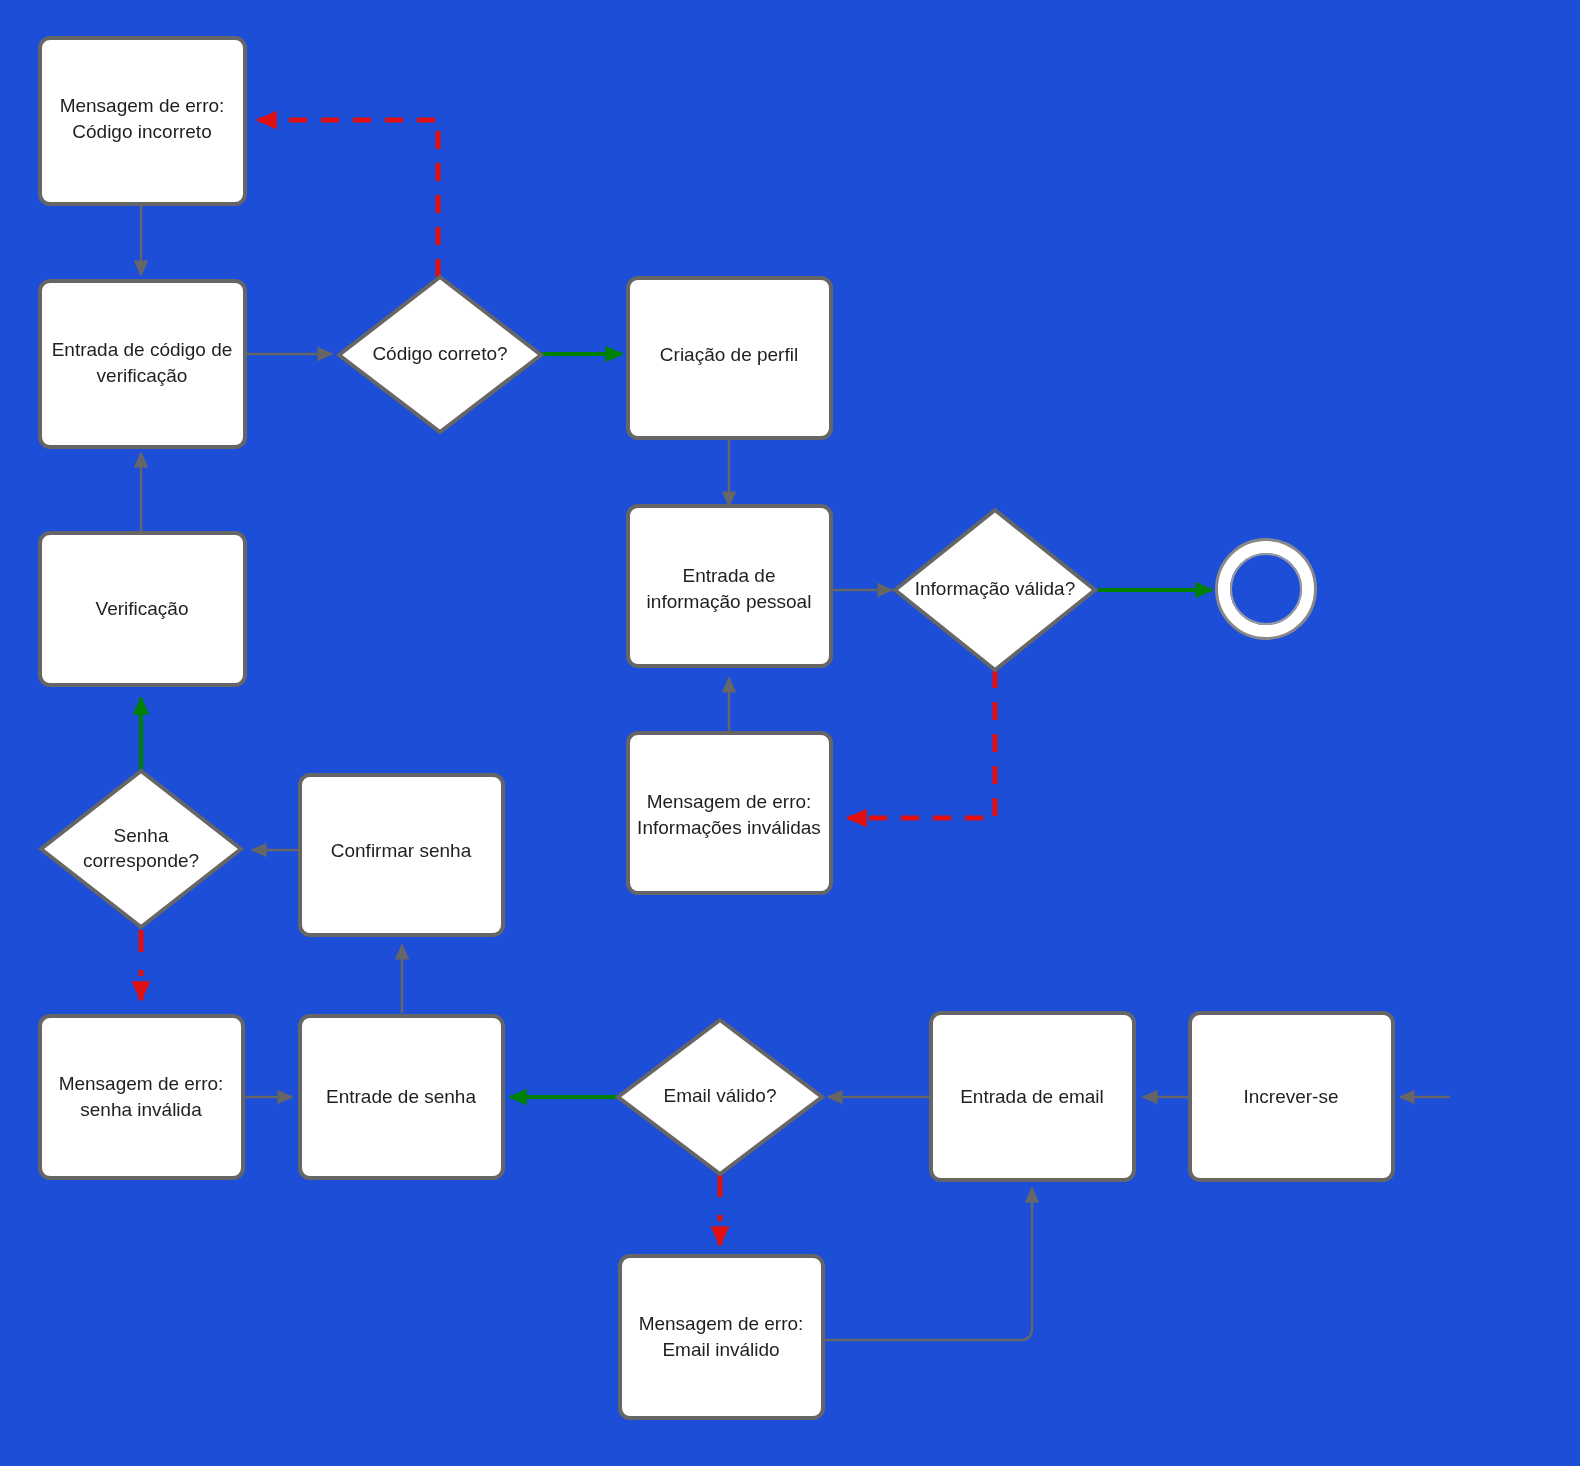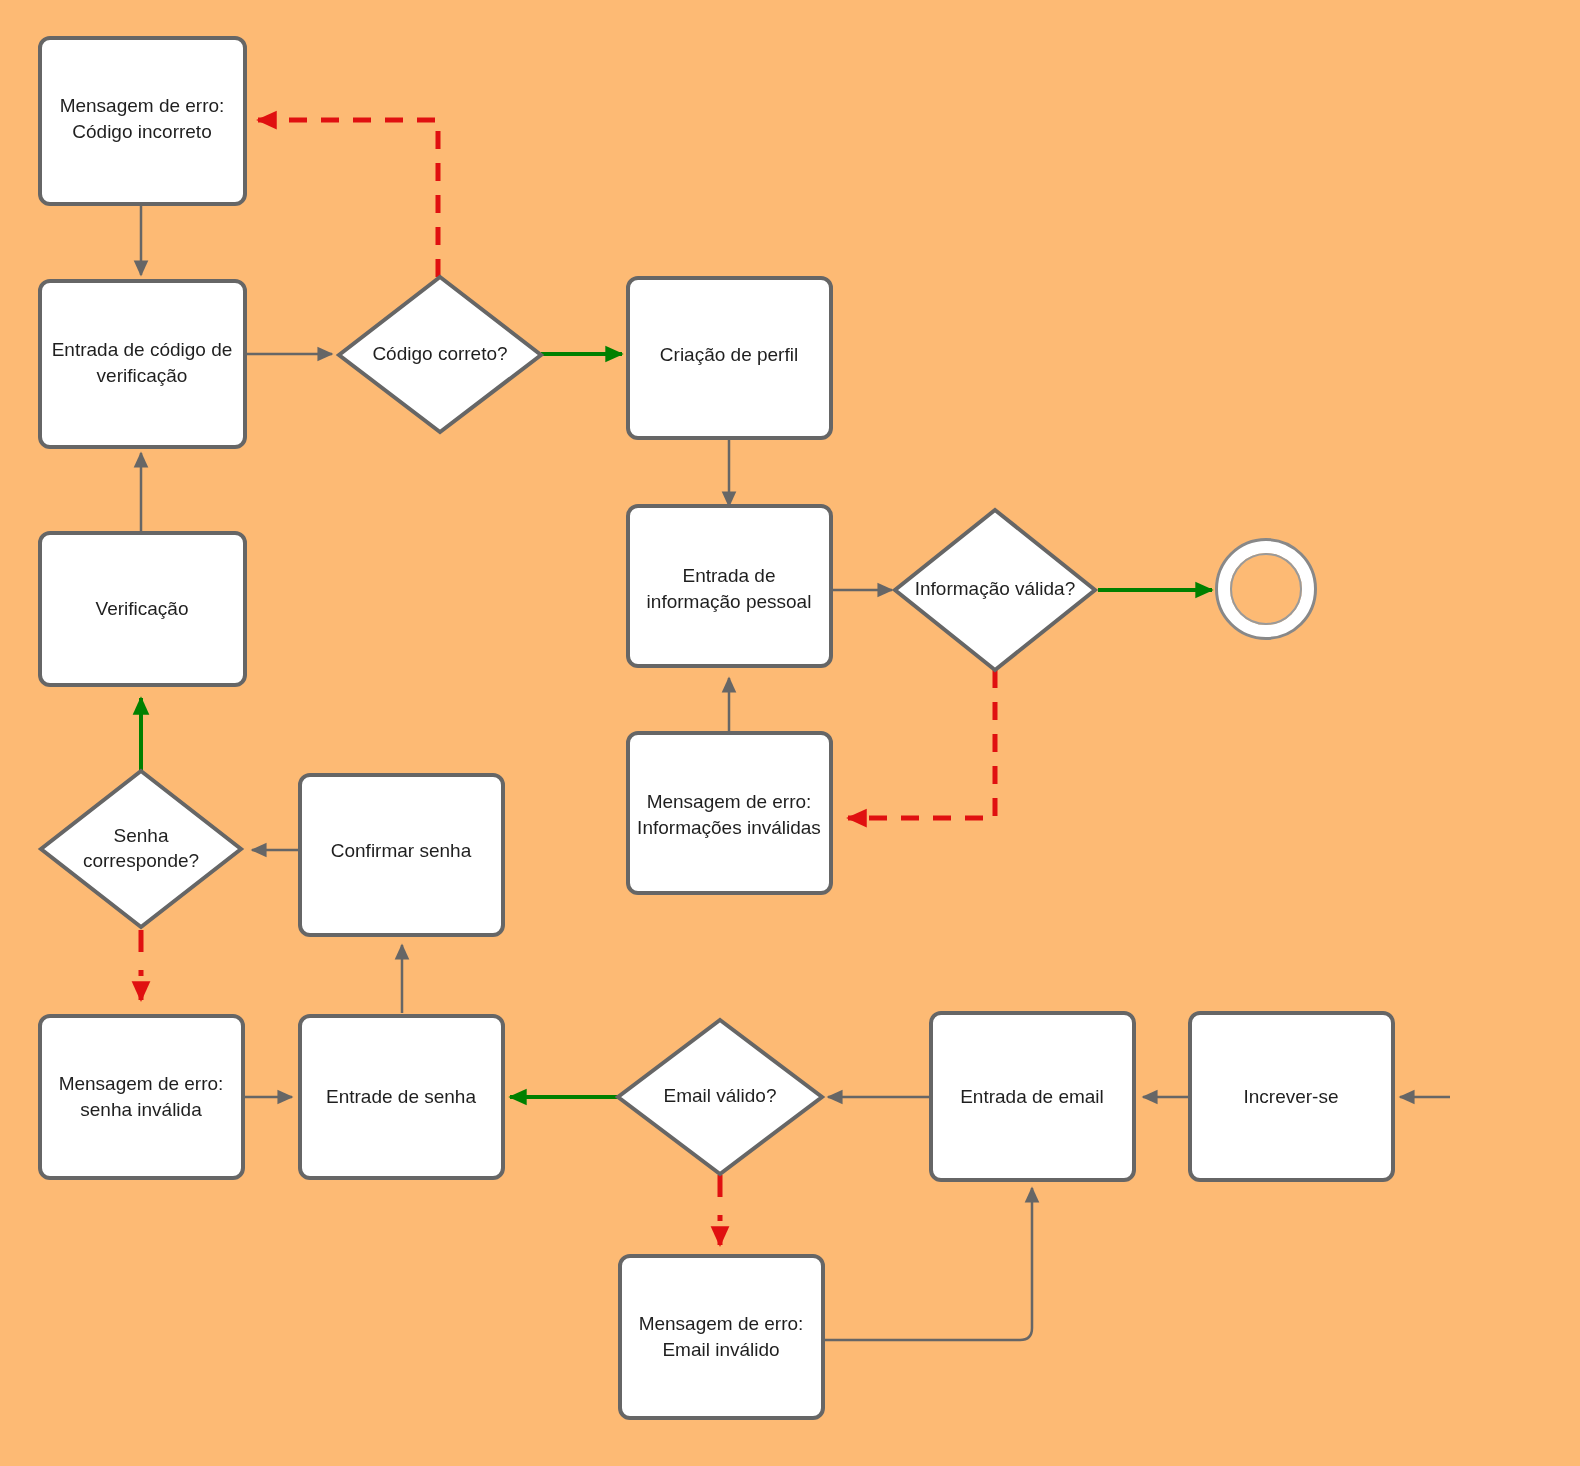--- a/index.html
+++ b/index.html
@@ -4,21 +4,21 @@
 <style>
   html, body {
     margin: 0;
     padding: 0;
     background: #000000;
   }
   #canvas-root {
     position: relative;
     width: 1580px;
     height: 1466px;
-    background: #fdba74;
+    background: #1d4ed8;
     overflow: hidden;
     font-family: "Liberation Sans", sans-serif;
   }
   svg.flow {
     position: absolute;
     top: 0; left: 0;
     width: 1580px;
     height: 1466px;
     display: block;
   }

